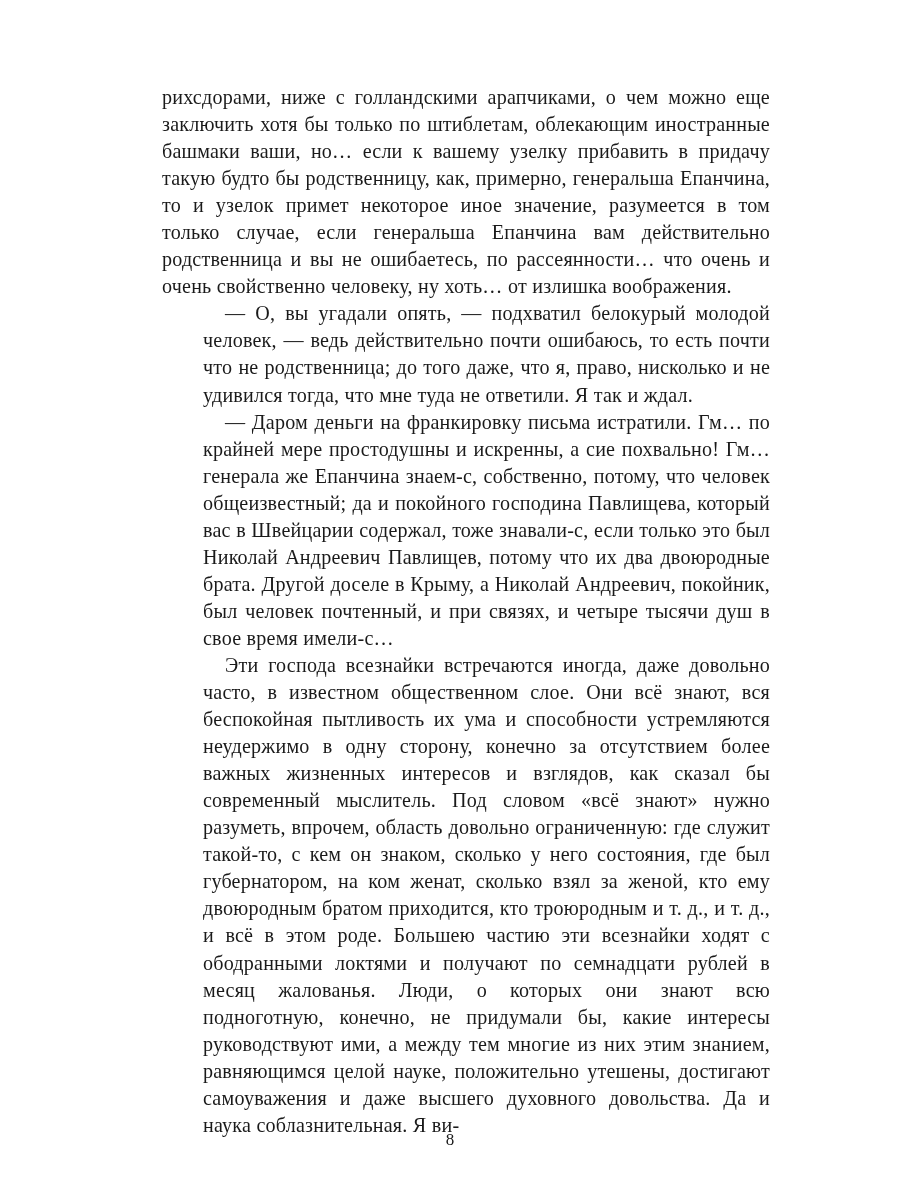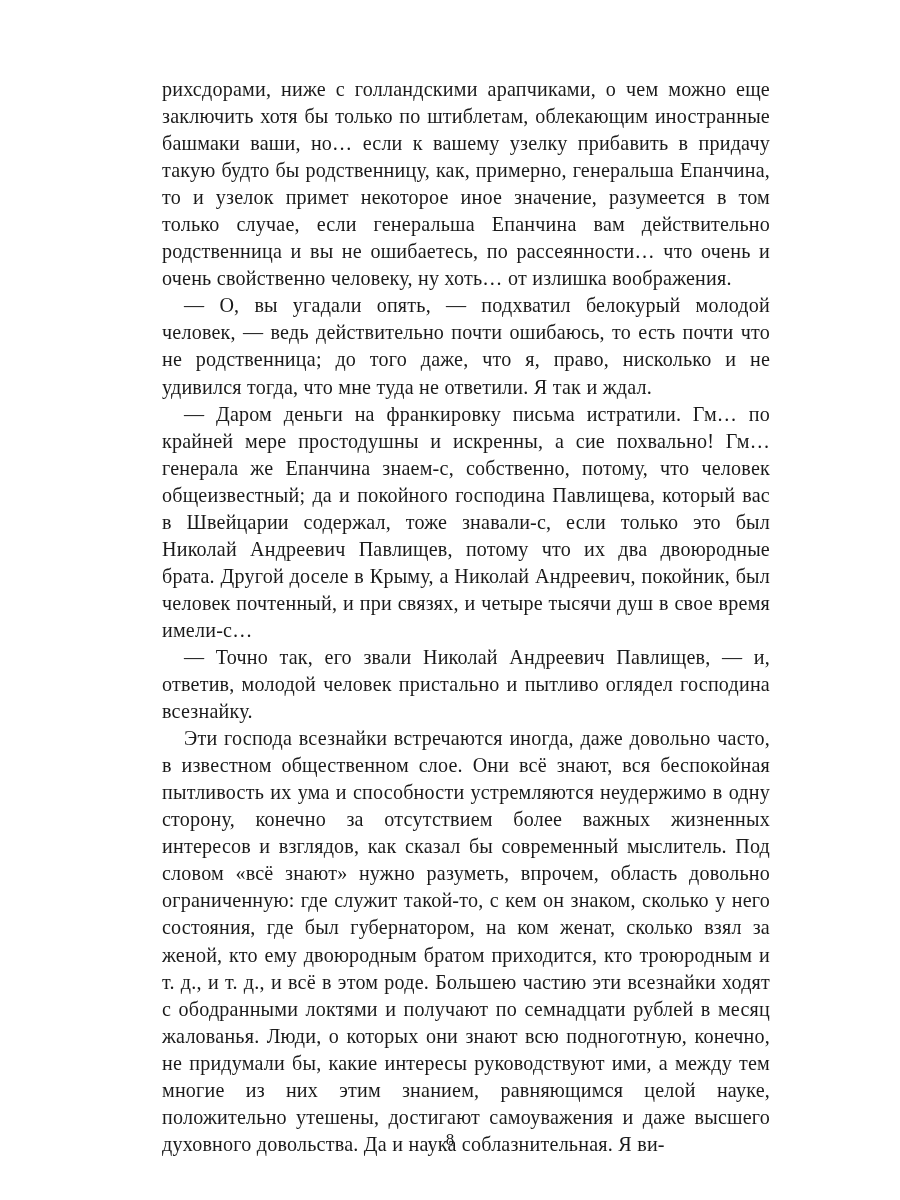--- a/index.html
+++ b/index.html
@@ -19,38 +19,39 @@
 
   .page {
     position: absolute;
     inset: 0;
     background: #ffffff;
   }
 
   .text-block {
     position: absolute;
     left: 162px;
-    top: 76px;
+    top: 84px;
     width: 608px;
   }
 
   .para {
     margin: 0;
     font-size: 20.1px;
     line-height: 27.05px;
     text-align: justify;
     text-justify: inter-word;
     letter-spacing: 0.01em;
     word-spacing: 0.005em;
     hyphens: manual;
     -webkit-hyphens: manual;
   }
 
   .para.indent {
     text-indent: 22px;
+    margin-left: 41px;
   }
 
   
   .para:last-child {
     text-align: justify;
     font-family: Liberation Serif, serif;
   }
 
   .folio {
     position: absolute;
@@ -66,19 +67,18 @@
 </style>
 </head>
 <body>
 
 <div class="page">
 
   <div class="text-block">
     <p class="para">рихсдорами, ниже с голландскими арапчиками, о чем можно еще заключить хотя бы только по штиблетам, облекающим иностранные башмаки ваши, но… если к вашему узелку прибавить в придачу такую будто бы родственницу, как, примерно, генеральша Епанчина, то и узелок примет некоторое иное значение, разумеется в том только случае, если генеральша Епанчина вам действительно родственница и вы не ошибаетесь, по рассеянности… что очень и очень свойственно человеку, ну хоть… от излишка воображения.</p>
     <p class="para indent">— О, вы угадали опять, — подхватил белокурый молодой человек, — ведь действительно почти ошибаюсь, то есть почти что не родственница; до того даже, что я, право, нисколько и не удивился тогда, что мне туда не ответили. Я так и ждал.</p>
     <p class="para indent">— Даром деньги на франкировку письма истратили. Гм… по крайней мере простодушны и искренны, а сие похвально! Гм… генерала же Епанчина знаем-с, собственно, потому, что человек общеизвестный; да и покойного господина Павлищева, который вас в Швейцарии содержал, тоже знавали-с, если только это был Николай Андреевич Павлищев, потому что их два двоюродные брата. Другой доселе в Крыму, а Николай Андреевич, покойник, был человек почтенный, и при связях, и четыре тысячи душ в свое время имели-с…</p>
-    <p class="para indent">— Точно так, его звали Николай Андреевич Павлищев, — и, ответив, молодой человек пристально и пытливо оглядел господина всезнайку.</p>
     <p class="para indent">Эти господа всезнайки встречаются иногда, даже довольно часто, в известном общественном слое. Они всё знают, вся беспокойная пытливость их ума и способности устремляются неудержимо в одну сторону, конечно за отсутствием более важных жизненных интересов и взглядов, как сказал бы современный мыслитель. Под словом «всё знают» нужно разуметь, впрочем, область довольно ограниченную: где служит такой-то, с кем он знаком, сколько у него состояния, где был губернатором, на ком женат, сколько взял за женой, кто ему двоюродным братом приходится, кто троюродным и т. д., и т. д., и всё в этом роде. Большею частию эти всезнайки ходят с ободранными локтями и получают по семнадцати рублей в месяц жалованья. Люди, о которых они знают всю подноготную, конечно, не придумали бы, какие интересы руководствуют ими, а между тем многие из них этим знанием, равняющимся целой науке, положительно утешены, достигают самоуважения и даже высшего духовного довольства. Да и наука соблазнительная. Я ви-</p>
   </div>
 
   <div class="folio">8</div>
 
 </div>
 
 </body></html>

